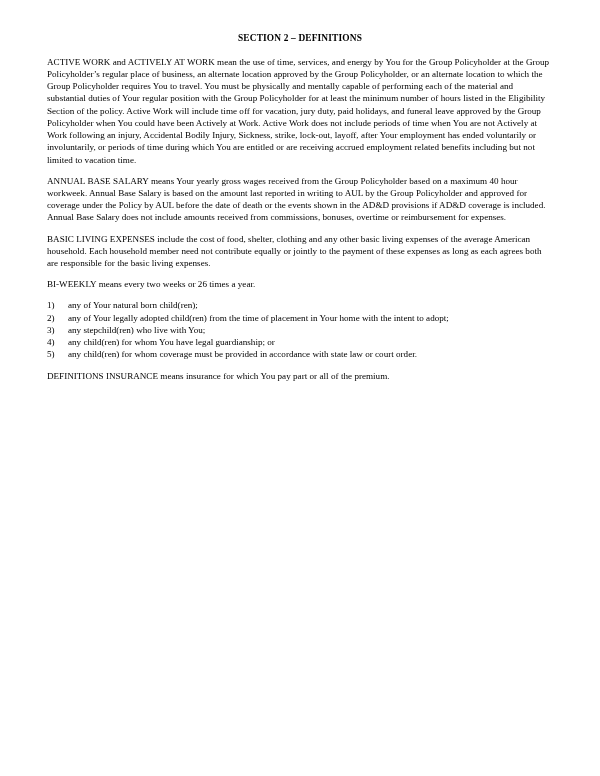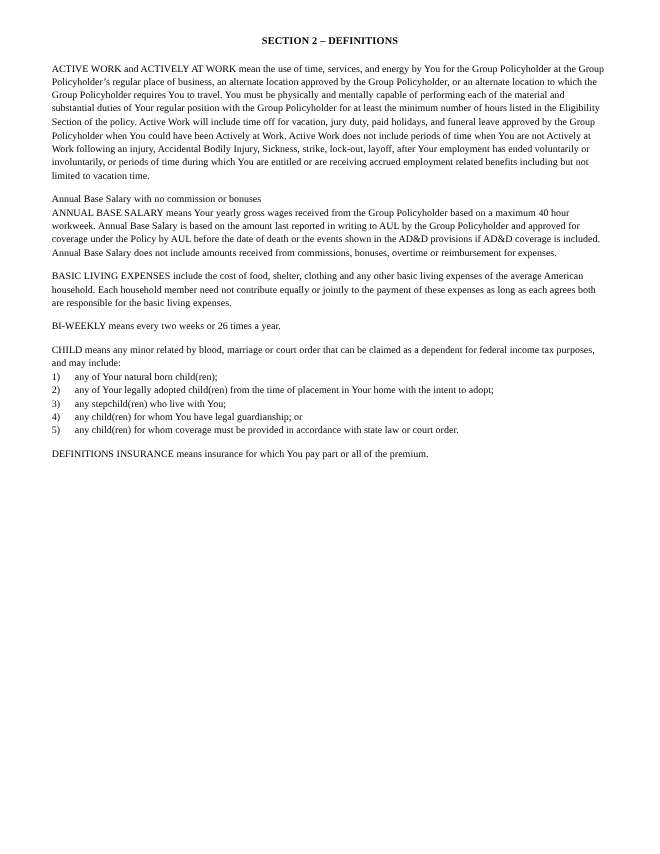--- a/index.html
+++ b/index.html
@@ -99,29 +99,27 @@
 
 <div class="page">
 
   <div class="content">
 
     <div class="section-title">SECTION 2 – DEFINITIONS</div>
 
 
     <p class="para">ACTIVE WORK and ACTIVELY AT WORK mean the use of time, services, and energy by You for the Group Policyholder at the Group Policyholder’s regular place of business, an alternate location approved by the Group Policyholder, or an alternate location to which the Group Policyholder requires You to travel. You must be physically and mentally capable of performing each of the material and substantial duties of Your regular position with the Group Policyholder for at least the minimum number of hours listed in the Eligibility Section of the policy. Active Work will include time off for vacation, jury duty, paid holidays, and funeral leave approved by the Group Policyholder when You could have been Actively at Work. Active Work does not include periods of time when You are not Actively at Work following an injury, Accidental Bodily Injury, Sickness, strike, lock-out, layoff, after Your employment has ended voluntarily or involuntarily, or periods of time during which You are entitled or are receiving accrued employment related benefits including but not limited to vacation time.</p>
 
-    <p class="para tight">Annual Base Salary with no commission or bonuses</p>
 
     <p class="para">ANNUAL BASE SALARY means Your yearly gross wages received from the Group Policyholder based on a maximum 40 hour workweek. Annual Base Salary is based on the amount last reported in writing to AUL by the Group Policyholder and approved for coverage under the Policy by AUL before the date of death or the events shown in the AD&amp;D provisions if AD&amp;D coverage is included. Annual Base Salary does not include amounts received from commissions, bonuses, overtime or reimbursement for expenses.</p>
 
     <p class="para">BASIC LIVING EXPENSES include the cost of food, shelter, clothing and any other basic living expenses of the average American household. Each household member need not contribute equally or jointly to the payment of these expenses as long as each agrees both are responsible for the basic living expenses.</p>
 
     <p class="para">BI-WEEKLY means every two weeks or 26 times a year.</p>
 
-    <p class="para tight">CHILD means any minor related by blood, marriage or court order that can be claimed as a dependent for federal income tax purposes, and may include:</p>
 
     <ul class="list">
       <li>
         <span class="num">1)</span>
         <span class="txt">any of Your natural born child(ren);</span>
       </li>
       <li>
         <span class="num">2)</span>
         <span class="txt">any of Your legally adopted child(ren) from the time of placement in Your home with the intent to adopt;</span>
       </li>

